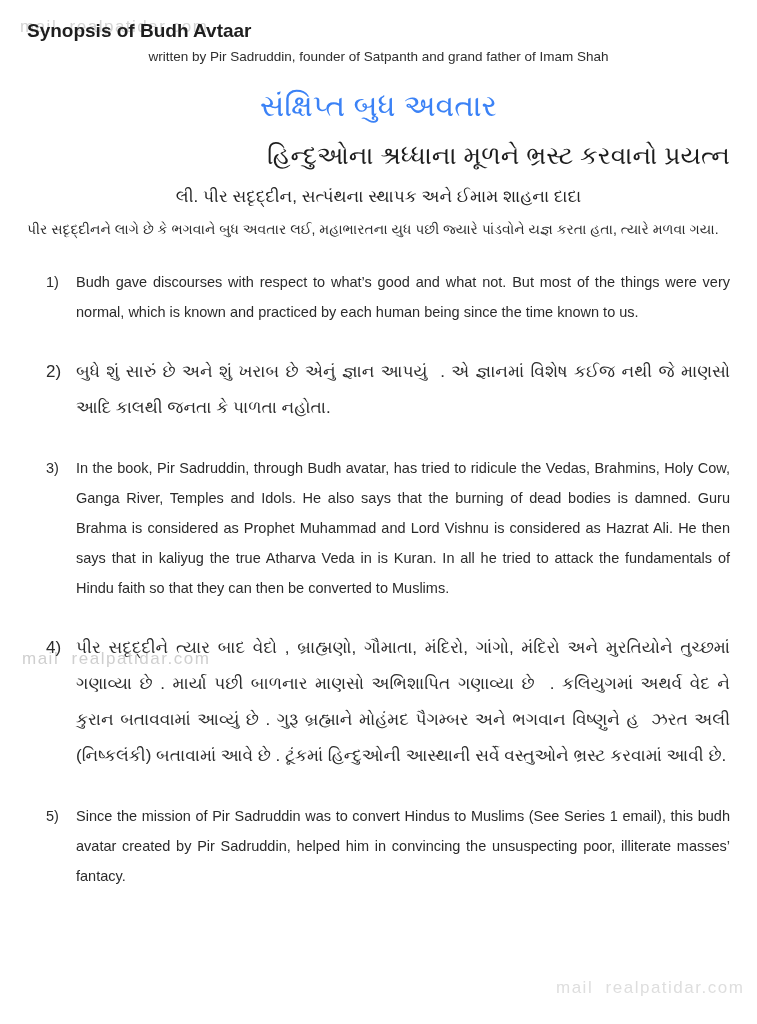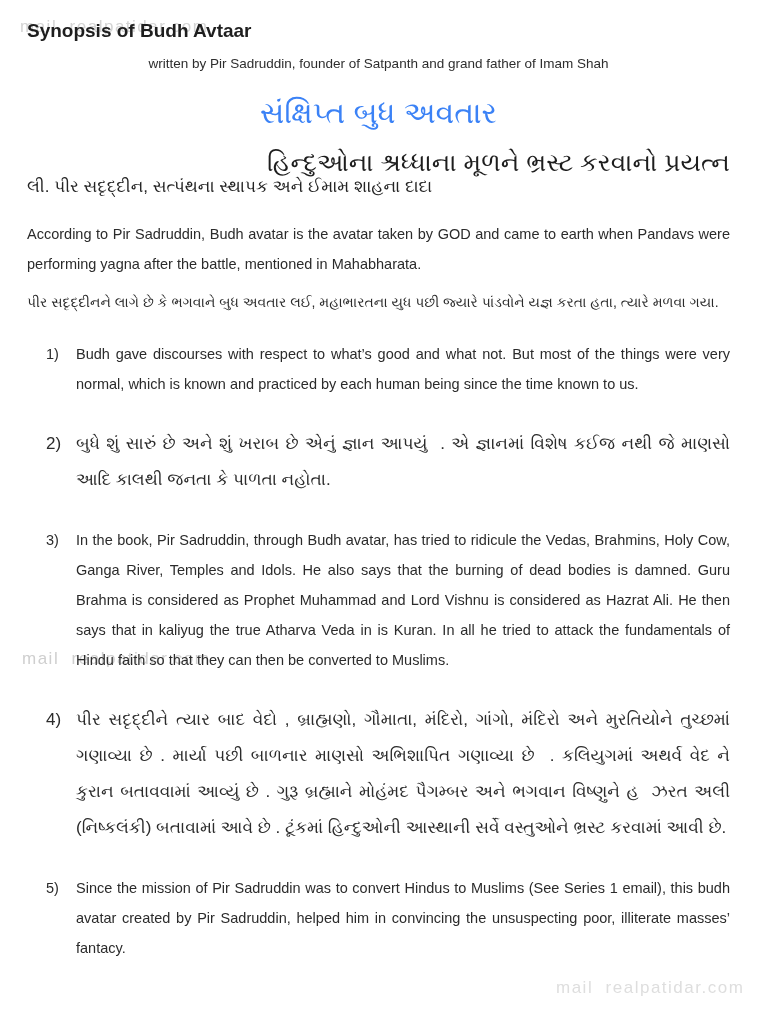--- a/index.html
+++ b/index.html
@@ -33,41 +33,43 @@
     text-align: left;
     font-weight: bold;
     font-size: 19px;
     color: #1e1e1e;
     line-height: 1.55;
   }
   .byline {
     text-align: center;
     font-size: 13.5px;
     color: #2e2e2e;
-    margin-top: 11px;
+    margin-top: 4px;
   }
   .gj-title {
     text-align: center;
     font-size: 30px;
     font-weight: normal;
     color: #3b82f6;
     margin-top: 24px;
     line-height: 1.2;
   }
   .gj-subtitle {
     text-align: right;
     font-size: 25px;
     font-weight: normal;
     color: #1d1d1d;
     margin-top: 16px;
     line-height: 1.2;
   }
   .gj-byline {
+    text-align: center;
     font-size: 17px;
     color: #242424;
+    margin-top: 17px;
   }
   .para-en {
     margin-top: 23px;
     font-size: 14.5px;
     line-height: 2.05;
     text-align: justify;
   }
   .para-gj {
     margin-top: 8px;
     font-size: 14px;
@@ -96,21 +98,20 @@
       <div class="title">Synopsis of Budh Avtaar</div>
       <div class="byline">written by Pir Sadruddin, founder of Satpanth and grand father of Imam Shah</div>
     </header>
 
     <section>
       <div class="gj-title">સંક્ષિપ્ત બુધ અવતાર</div>
       <div class="gj-subtitle">હિન્દુઓના શ્રધ્ધાના મૂળને ભ્રસ્ટ કરવાનો પ્રયત્ન</div>
       <div class="gj-byline">લી. પીર સદૃદ્દીન, સત્પંથના સ્થાપક અને ઈમામ શાહના દાદા</div>
     </section>
 
-    <p class="para-en">According to Pir Sadruddin, Budh avatar is the avatar taken by GOD and came to earth when Pandavs were performing yagna after the battle, mentioned in Mahabharata.</p>
 
     <p class="para-gj">પીર સદૃદ્દીનને લાગે છે કે ભગવાને બુધ અવતાર લઈ, મહાભારતના યુધ પછી જ્યારે પાંડવોને યજ્ઞ કરતા હતા, ત્યારે મળવા ગયા.</p>
 
     <div class="list">
 
       <div class="list-item en">
         <div class="item-num">1)</div>
         <div class="item-text">Budh gave discourses with respect to what’s good and what not. But most of the things were very normal, which is known and practiced by each human being since the time known to us.</div>
       </div>
 

